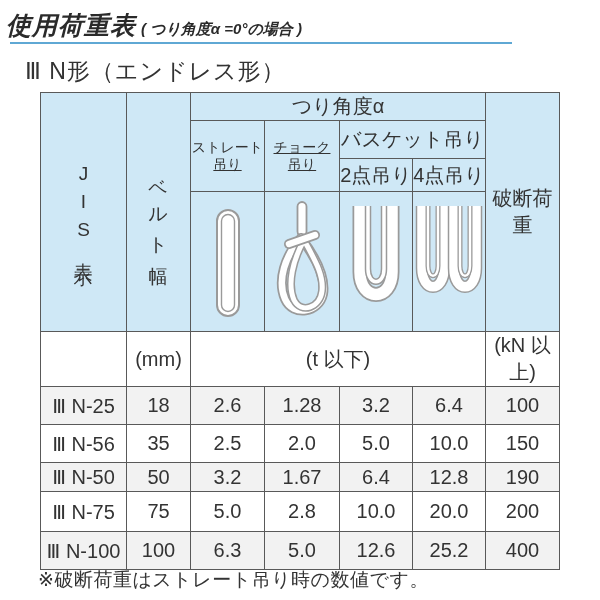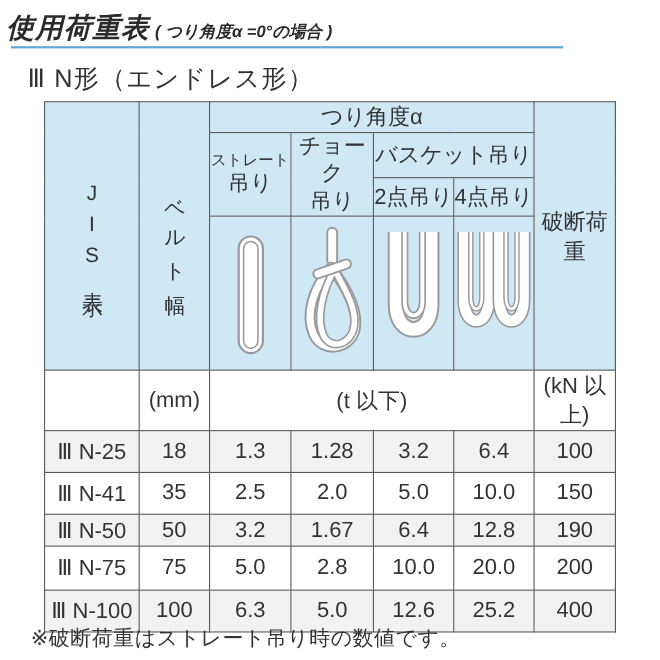--- a/index.html
+++ b/index.html
@@ -29,30 +29,30 @@
   tr.rd1 { height:38px; } tr.rd2 { height:38px; } tr.rd3 { height:29px; }
   tr.rd4 { height:40px; } tr.rd5 { height:38px; }
   tr.alt td { background:#f2f2f2; }
 
   .vert {
     writing-mode:vertical-rl; text-orientation:upright;
     font-size:19px; letter-spacing:7px; margin:0 auto; line-height:1;
   }
   .load-hdr { font-size:19px; }
   .sub1 { font-size:14px; line-height:1.25; }
-  .sub2 { font-size:20px; line-height:1.25; }
+  .sub2 { font-size:14px; line-height:1.25;text-decoration:underline; }
   .basket-hdr { font-size:17px; }
   .pt-hdr { font-size:17px; }
   .break-hdr { font-size:17px; }
   .units { font-size:18px; }
   .units-kn { font-size:16px; }
   td.jis-cell { text-align:left; padding-left:8px; font-size:18px; }
   .icon-cell svg { display:block; margin:4px auto 0 auto; }
 
-  .footnote { position:absolute; top:567px; left:28px; font-size:19px; color:#333; letter-spacing:0.5px; }
+  .footnote { position:absolute; top:567px; left:38px; font-size:19px; color:#333; letter-spacing:0.5px; }
 </style>
 </head>
 <body>
 
 <div class="title-row">
   <span class="title">使用荷重表</span><span class="title-note">( つり角度α =0°の場合 )</span>
 </div>
 <div class="underline" style="background: rgb(95, 168, 212);"></div>
 <div class="subtitle">Ⅲ N形（エンドレス形）</div>
 
@@ -133,28 +133,28 @@
   </tr>
   <tr class="r5">
     <td></td>
     <td class="units">(mm)</td>
     <td class="units" colspan="4">(t 以下)</td>
     <td class="units units-kn">(kN 以上)</td>
   </tr>
   <tr class="rd1 alt">
     <td class="jis-cell">Ⅲ N-25</td>
     <td>18</td>
-    <td>1.3</td>
+    <td>2.6</td>
     <td>1.28</td>
     <td>3.2</td>
     <td>6.4</td>
     <td>100</td>
   </tr>
   <tr class="rd2">
-    <td class="jis-cell">Ⅲ N-41</td>
+    <td class="jis-cell">Ⅲ N-56</td>
     <td>35</td>
     <td>2.5</td>
     <td>2.0</td>
     <td>5.0</td>
     <td>10.0</td>
     <td>150</td>
   </tr>
   <tr class="rd3 alt">
     <td class="jis-cell">Ⅲ N-50</td>
     <td>50</td>

